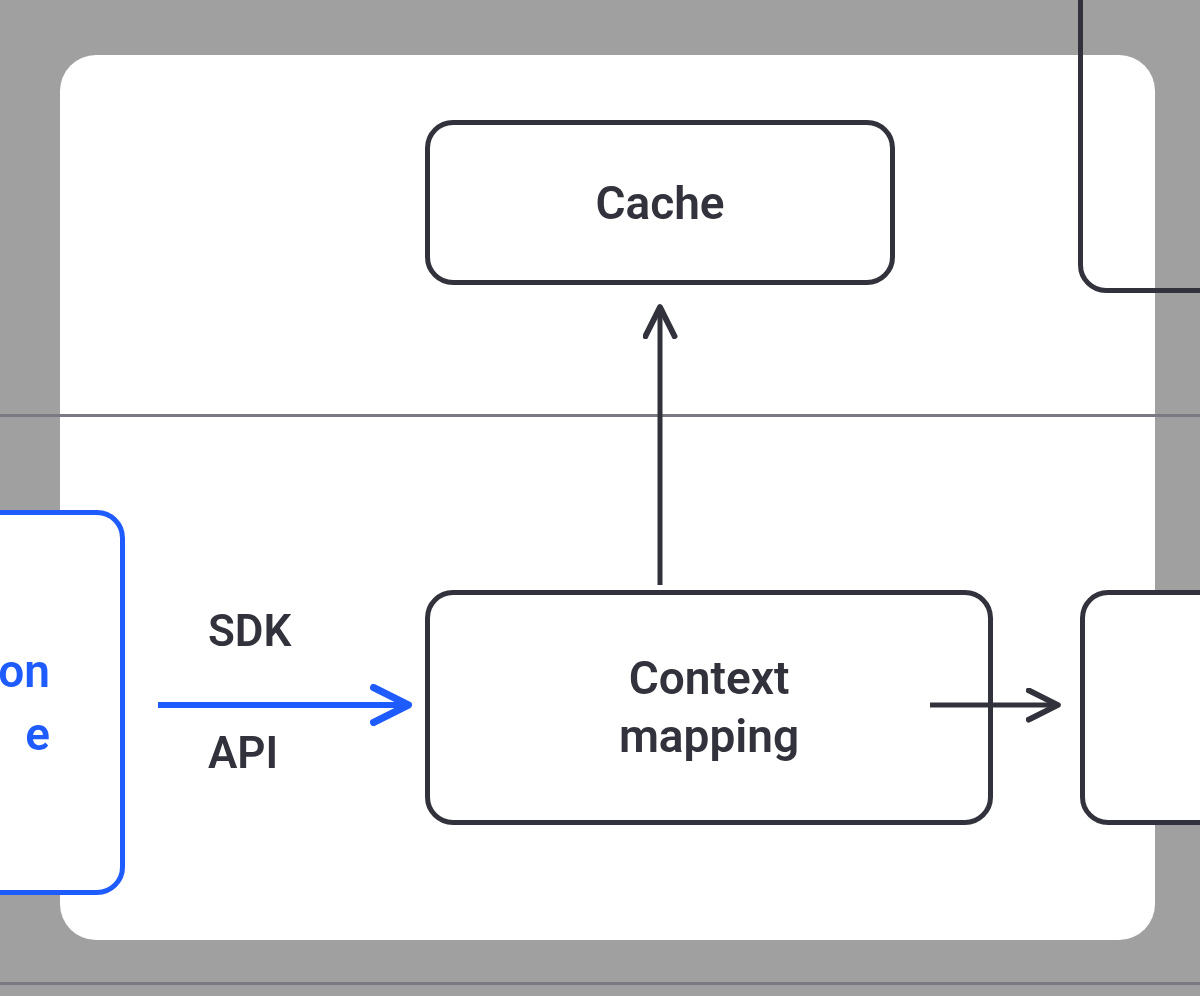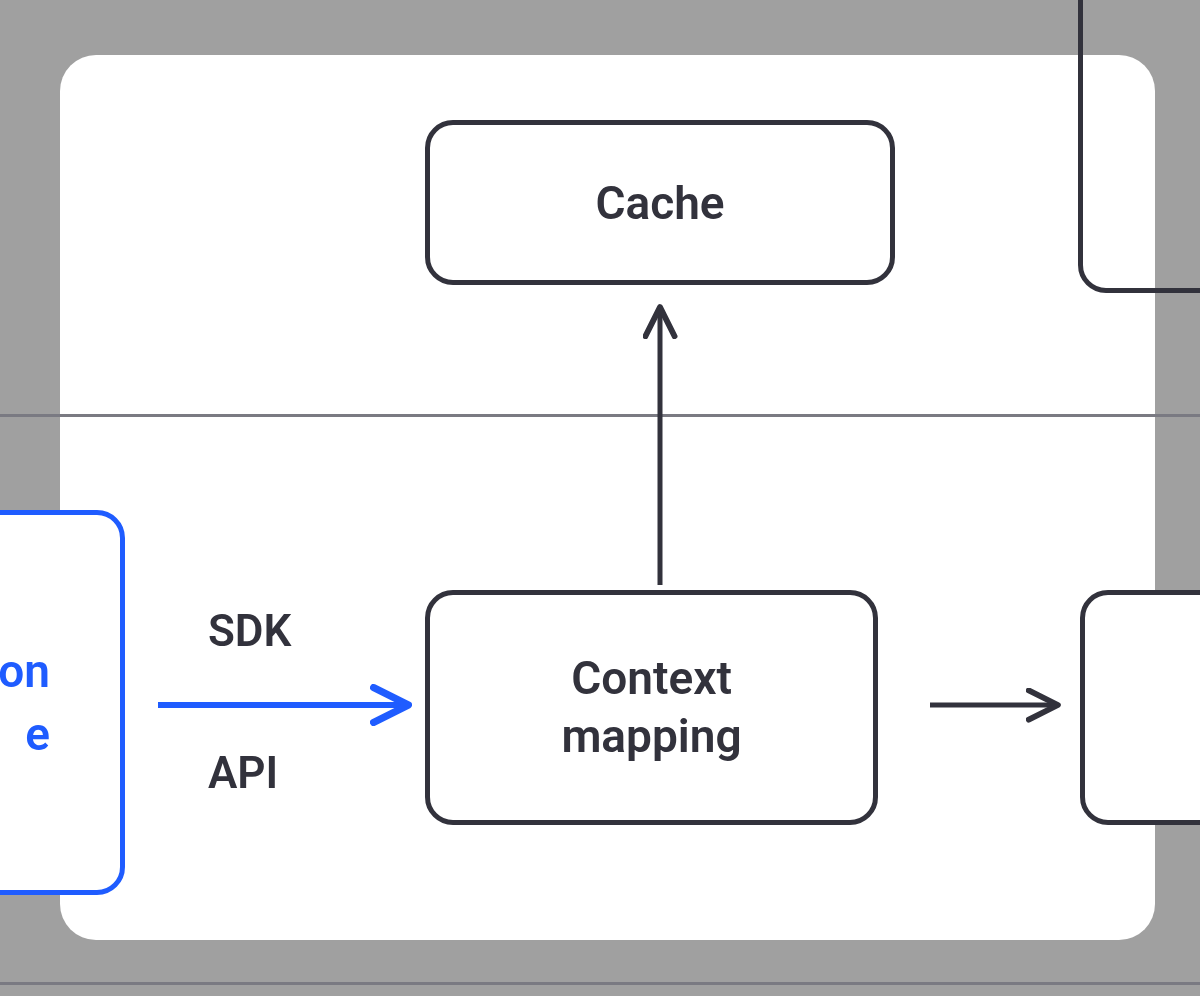--- a/index.html
+++ b/index.html
@@ -65,38 +65,38 @@
   <div class="panel" style="left:60px; top:55px; width:1095px; height:885px;"></div>
 
   <div class="hline" style="left:0; top:414px; width:1200px;"></div>
 
   <div class="hline" style="left:0; top:982px; width:1200px;"></div>
 
   <div class="node" style="left:425px; top:120px; width:470px; height:165px; font-size:46px;">
     <span>Cache</span>
   </div>
 
-  <div class="node" style="left:425px; top:590px; width:453px; height:235px; font-size:46px; line-height:1.25;">
+  <div class="node" style="left:425px; top:590px; width:568px; height:235px; font-size:46px; line-height:1.25;">
     <span style="white-space:pre-line;">Context
 mapping</span>
   </div>
 
   <div class="node blue" style="left:-100px; top:510px; width:225px; height:385px; font-size:46px; line-height:1.35; justify-content:flex-end; padding-right:70px;">
     <div style="text-align:right;">
       <div>on</div>
       <div>e</div>
     </div>
   </div>
 
   <div class="node" style="left:1080px; top:590px; width:300px; height:235px;"></div>
 
   <div class="node" style="left:1078px; top:-100px; width:300px; height:393px; background:transparent;"></div>
 
   <div class="label" style="left:208px; top:605px; font-size:44px;text-align:center;">SDK</div>
-  <div class="label" style="left:208px; top:747px; font-size:44px;">API</div>
+  <div class="label" style="left:208px; top:727px; font-size:44px;">API</div>
 
   <svg class="arrows">
     <defs>
       <marker id="arrow-dark" viewBox="0 0 12 12" refX="10" refY="6" markerWidth="7" markerHeight="7" orient="auto-start-reverse">
         <path d="M 1 1 L 11 6 L 1 11" fill="none" stroke="#32323c" stroke-width="2" stroke-linecap="round" stroke-linejoin="round"></path>
       </marker>
       <marker id="arrow-blue" viewBox="0 0 12 12" refX="10" refY="6" markerWidth="7" markerHeight="7" orient="auto-start-reverse">
         <path d="M 1 1 L 11 6 L 1 11" fill="none" stroke="#1f5cff" stroke-width="2" stroke-linecap="round" stroke-linejoin="round"></path>
       </marker>
     </defs>

